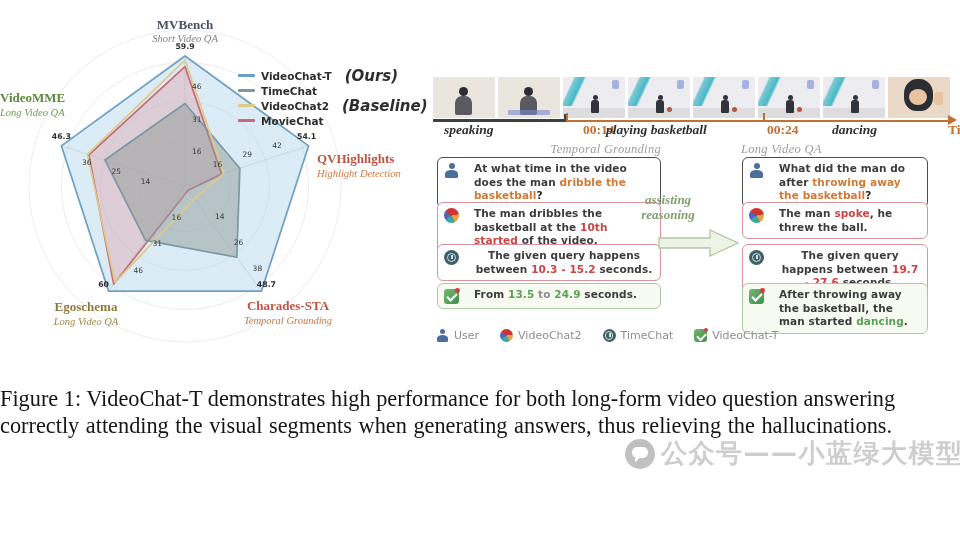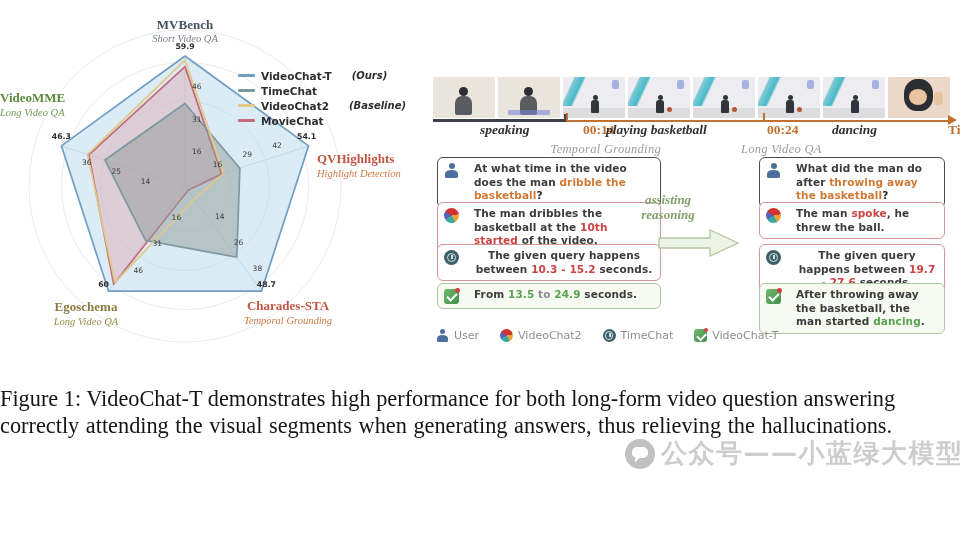--- a/index.html
+++ b/index.html
@@ -5,21 +5,21 @@
   html,body{margin:0;padding:0;}
   body{width:960px;height:540px;position:relative;background:#fff;overflow:hidden;
        font-family:"DejaVu Sans",sans-serif;}
 
   
   #radar-wrap{position:absolute;left:0;top:28;width:432px;height:352px;}
   #radar-legend{position:absolute;left:238px;top:68px;}
   .rl-row{display:flex;align-items:center;gap:6px;height:15px;}
   .rl-swatch{width:17px;height:2.4px;border-radius:1px;flex:0 0 17px;}
   .rl-label{font-size:10.5px;font-weight:700;color:#2e2e2e;white-space:nowrap;}
-  .rl-suffix{font-style:italic;font-size:10px;font-weight:700;color:#2e2e2e;margin-left:14px;}
+  .rl-suffix{font-style:italic;font-size:15px;font-weight:700;color:#2e2e2e;margin-left:7px;}
 
   
   #film-strip{position:absolute;left:433px;top:77px;display:flex;gap:3px;}
   .frame{width:62px;height:41px;position:relative;overflow:hidden;border-radius:1px;}
   .talk{background:#eae6de;}
   .gym{background:linear-gradient(to bottom,#ececf1 0 76%,#dddde0 76%);}
   .gym::before{content:"";position:absolute;left:-8px;top:-9px;width:46px;height:38px;
     background:linear-gradient(115deg,transparent 36%,#7ec9d6 39%,#48b9c8 52%,transparent 56%);}
   .gym::after{content:"";position:absolute;right:6px;top:3px;width:7px;height:9px;
     background:#8f9fd9;border-radius:2px;opacity:.75;}
@@ -38,34 +38,34 @@
   
   .tl-line-dark{position:absolute;left:433px;top:119px;width:133px;height:2.6px;background:#3c4148;}
   .tl-line-orange{position:absolute;left:566px;top:119.5px;width:383px;height:2px;background:#c2702f;}
   .tl-tick{position:absolute;width:2px;height:8px;top:113px;background:#c2702f;}
   .tl-tick.dark{background:#3c4148;height:7px;top:114px;}
   .tl-arrow{position:absolute;left:948px;top:115px;width:0;height:0;
     border-left:9px solid #c2702f;border-top:5px solid transparent;border-bottom:5px solid transparent;}
   .tl-label{position:absolute;top:122px;font-family:"Liberation Serif",serif;font-style:italic;
     font-size:13.5px;color:#2f2f2f;font-weight:600;white-space:nowrap;}
   .tl-label.orange{color:#c2702f;font-style:normal;font-weight:600;margin-left:32px;}
-  .tl1{left:480px;} .tl2{left:551px;} .tl3{left:606px;} .tl4{left:735px;} .tl5{left:832px;} .tl6{left:916px;}
+  .tl1{left:444px;} .tl2{left:551px;} .tl3{left:606px;} .tl4{left:735px;} .tl5{left:832px;} .tl6{left:916px;}
 
   
   .col-header{position:absolute;top:142px;font-family:"Liberation Serif",serif;font-style:italic;
     font-size:12.5px;color:#9d9d9d;letter-spacing:.3px;}
   #header-left{left:437px;width:224px;text-align:right;}
   #header-right{left:741px;}
   .box{position:absolute;border-radius:6px;background:#fff;display:flex;gap:15px;align-items:flex-start;
     padding:4px 6px;font-size:10.5px;font-weight:600;line-height:1.3;letter-spacing:.1px;box-sizing:border-box;}
   .box .txt{flex:1;}
   .box.user{border:1.6px solid #4c4c4c;}
   .box.bad{border:1.2px solid #d5959b;}
   .box.good{border:1.2px solid #abc9a2;background:#f6faf1;}
-  .lc{left:437px;width:224px;} .rc{left:759px;width:186px;}
+  .lc{left:437px;width:224px;} .rc{left:742px;width:186px;}
   .row1{top:157px;} .row2{top:202px;} .row3{top:244px;text-align:center;} .row4{top:283px;}
   .seg-plain{color:#3c3c3c;} .seg-bold{color:#262626;font-weight:800;}
   .seg-orange{color:#d07a35;} .seg-red{color:#cc4343;} .seg-green{color:#5aa253;} .seg-gray{color:#8d8d8d;}
 
   
   #assist-text{position:absolute;left:622px;top:193px;width:92px;text-align:center;
     font-family:"Liberation Serif",serif;font-style:italic;font-weight:700;
     font-size:13px;color:#82a06e;line-height:1.15;}
   #assist-arrow{position:absolute;left:658px;top:227px;}
 

